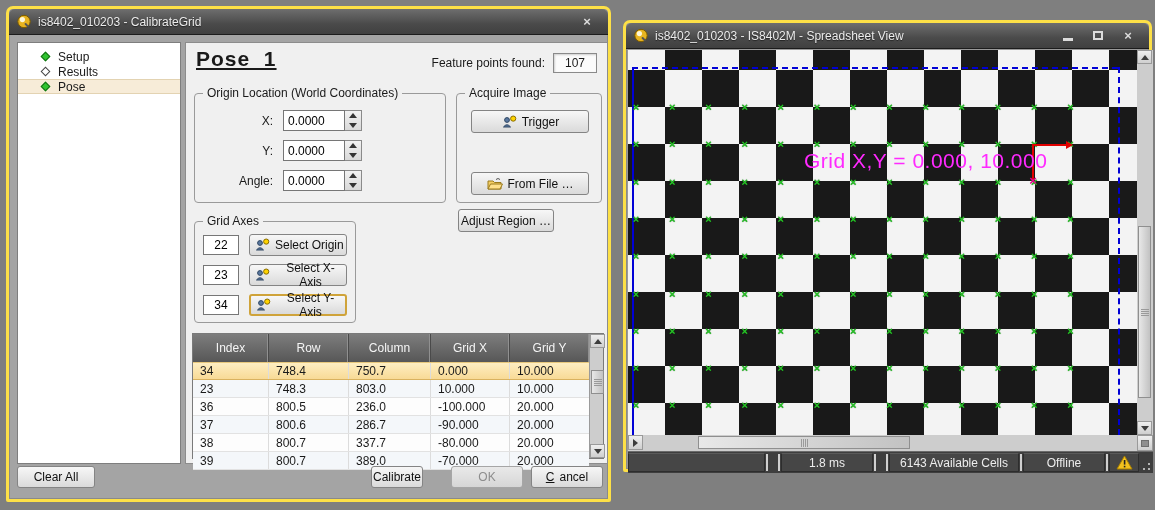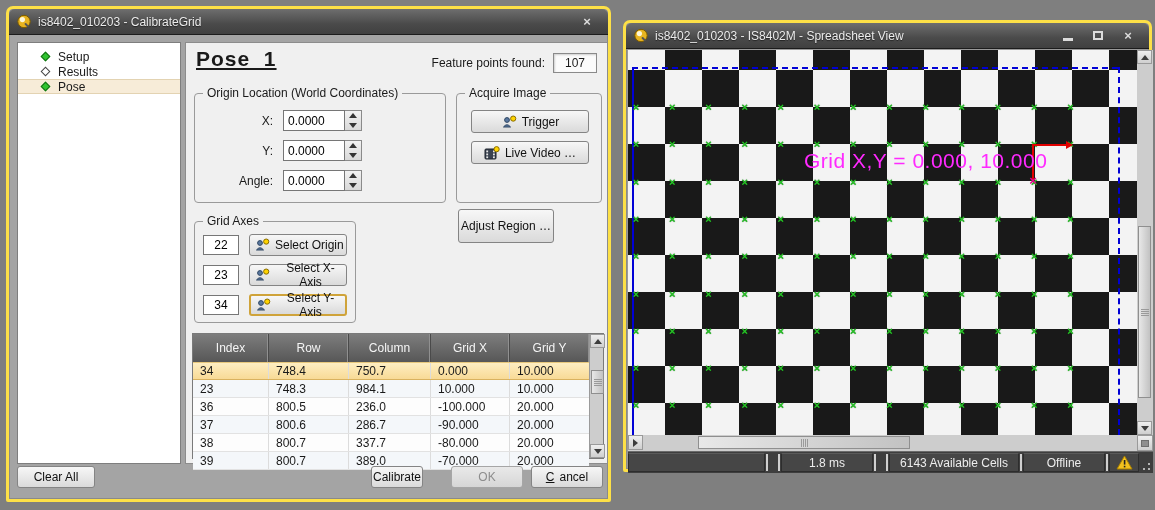--- a/index.html
+++ b/index.html
@@ -57,21 +57,21 @@
          display:flex; align-items:center; justify-content:center; gap:5px; font-size:12px; color:#111; }
   .acq-btn { position:absolute; left:14px; width:118px; height:23px; }
 
   #gridaxes-group { left:8px; top:170px; width:162px; height:102px; }
   .ga-row { position:absolute; display:flex; align-items:center; gap:10px; height:22px; }
   .ga-cell { width:36px; height:20px; border:1px solid #767676; background:#fff; text-align:center;
              font-family:"Liberation Sans",sans-serif; font-size:12px; }
   .ga-btn { height:22px; width:98px; justify-content:flex-start; padding-left:4px; }
   .ga-btn.active { border:2px solid #cfa33a; }
 
-  #adjust-btn { position:absolute; left:272px; top:166px; width:96px; height:34px; }
+  #adjust-btn { position:absolute; left:272px; top:166px; width:96px; height:23px; }
 
   
   .grid-table { position:absolute; left:6px; top:290px; width:412px; height:126px;
                 border:1px solid #7a7a7a; background:#fff; display:flex; }
   .tbl-body { width:396px; }
   .tbl-hrow { display:flex; height:28px; background:linear-gradient(#7d7d7d,#575757);
               color:#f5f5f5; }
   .tbl-hcell { display:flex; align-items:center; justify-content:center;
                border-right:1px solid #4a4a4a; box-shadow:-1px 0 0 #909090 inset; }
   .tbl-row { display:flex; height:18px; background:#fdfdfd; border-bottom:1px solid #e2e2e2; }
@@ -234,32 +234,27 @@
     <div class="groupbox" id="acquire-group">
       <span class="gb-label">Acquire Image</span>
       <button class="btn acq-btn" style="top:16px;">
         <svg class="icon16" viewBox="0 0 16 14">
           <circle cx="6" cy="5" r="2.4" fill="#5a78a0" stroke="#2e4663"></circle>
           <path d="M2.5 12 Q6 7.5 9.5 12 Z" fill="#5a78a0" stroke="#2e4663"></path>
           <circle cx="12.2" cy="3.6" r="2.6" fill="#ffd400" stroke="#8a6d00"></circle>
         </svg>
         <span>Trigger</span>
       </button>
-      <button class="btn acq-btn" style="top:47px;">
+      <button class="btn acq-btn" style="top:78px;">
         <svg class="icon16" viewBox="0 0 16 14">
-          <rect x="1" y="3" width="11" height="10" rx="1" fill="#3a4250" stroke="#1d232c"></rect>
-          <rect x="2.3" y="4.5" width="1.8" height="1.8" fill="#e8e8e8"></rect>
-            <rect x="2.3" y="7.5" width="1.8" height="1.8" fill="#e8e8e8"></rect>
-            <rect x="2.3" y="10.4" width="1.8" height="1.8" fill="#e8e8e8"></rect>
-          <rect x="9" y="4.5" width="1.8" height="1.8" fill="#e8e8e8"></rect>
-            <rect x="9" y="7.5" width="1.8" height="1.8" fill="#e8e8e8"></rect>
-            <rect x="9" y="10.4" width="1.8" height="1.8" fill="#e8e8e8"></rect>
-          <circle cx="12.6" cy="3.2" r="2.6" fill="#ffd400" stroke="#8a6d00"></circle>
+          <path d="M1 4 L6 4 L7.5 5.5 L14 5.5 L14 12 L1 12 Z" fill="#f5ce63" stroke="#9a7b1e"></path>
+          <path d="M1 12 L3.5 7 L15.5 7 L13 12 Z" fill="#ffe08a" stroke="#9a7b1e"></path>
+          <path d="M9 2.5 Q11 0.5 13 2.5" fill="none" stroke="#555" stroke-width="1"></path>
         </svg>
-        <span>Live Video …</span>
+        <span>From File …</span>
       </button>
     </div>
 
     <div class="groupbox" id="gridaxes-group">
       <span class="gb-label">Grid Axes</span>
       <div class="ga-row" style="left:8px; top:12px;">
         <input class="ga-cell" value="22" style="">
         <button class="btn ga-btn">
           <svg class="icon16" viewBox="0 0 16 14">
             <circle cx="6" cy="5" r="2.4" fill="#5a78a0" stroke="#2e4663"></circle>
@@ -309,21 +304,21 @@
         <div class="tbl-row sel">
           <span class="tbl-cell c0">34</span>
           <span class="tbl-cell c1">748.4</span>
           <span class="tbl-cell c2">750.7</span>
           <span class="tbl-cell c3">0.000</span>
           <span class="tbl-cell c4">10.000</span>
         </div>
         <div class="tbl-row alt">
           <span class="tbl-cell c0">23</span>
           <span class="tbl-cell c1">748.3</span>
-          <span class="tbl-cell c2">984.1</span>
+          <span class="tbl-cell c2">803.0</span>
           <span class="tbl-cell c3">10.000</span>
           <span class="tbl-cell c4">10.000</span>
         </div>
         <div class="tbl-row">
           <span class="tbl-cell c0">36</span>
           <span class="tbl-cell c1">800.5</span>
           <span class="tbl-cell c2">236.0</span>
           <span class="tbl-cell c3">-100.000</span>
           <span class="tbl-cell c4">20.000</span>
         </div>

